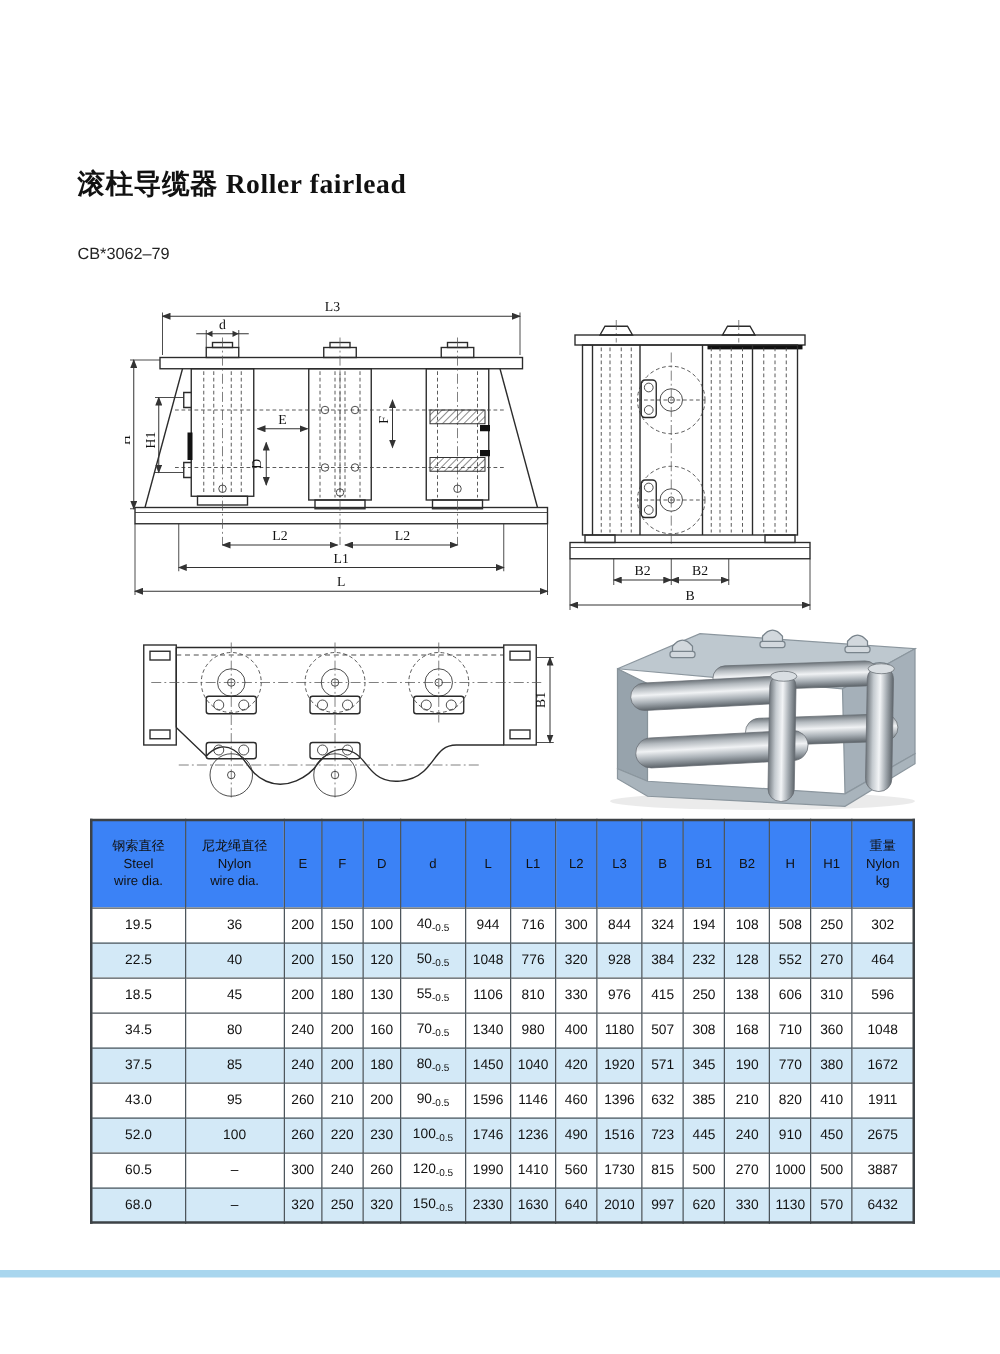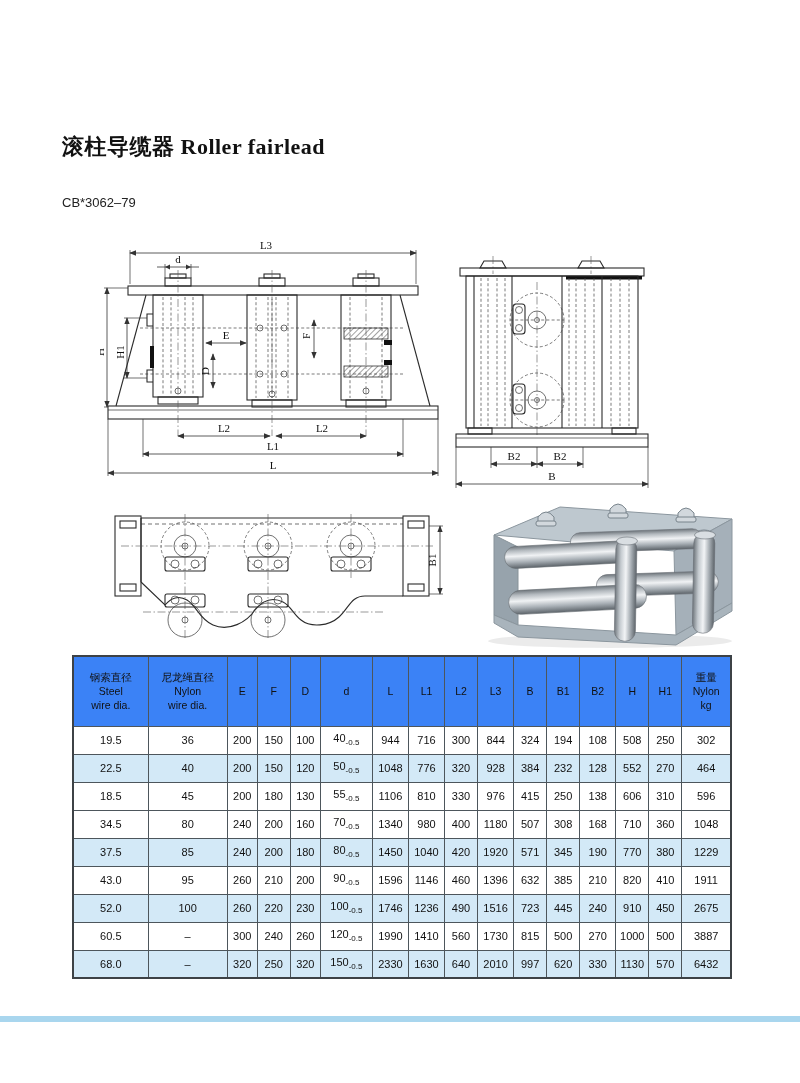--- a/index.html
+++ b/index.html
@@ -523,21 +523,21 @@
           <td><span>80</span><sub>-0.5</sub></td>
           <td>1450</td>
           <td>1040</td>
           <td>420</td>
           <td>1920</td>
           <td>571</td>
           <td>345</td>
           <td>190</td>
           <td>770</td>
           <td>380</td>
-          <td>1229</td>
+          <td>1672</td>
         </tr>
         <tr>
           <td>43.0</td>
           <td>95</td>
           <td>260</td>
           <td>210</td>
           <td>200</td>
           <td><span>90</span><sub>-0.5</sub></td>
           <td>1596</td>
           <td>1146</td>

